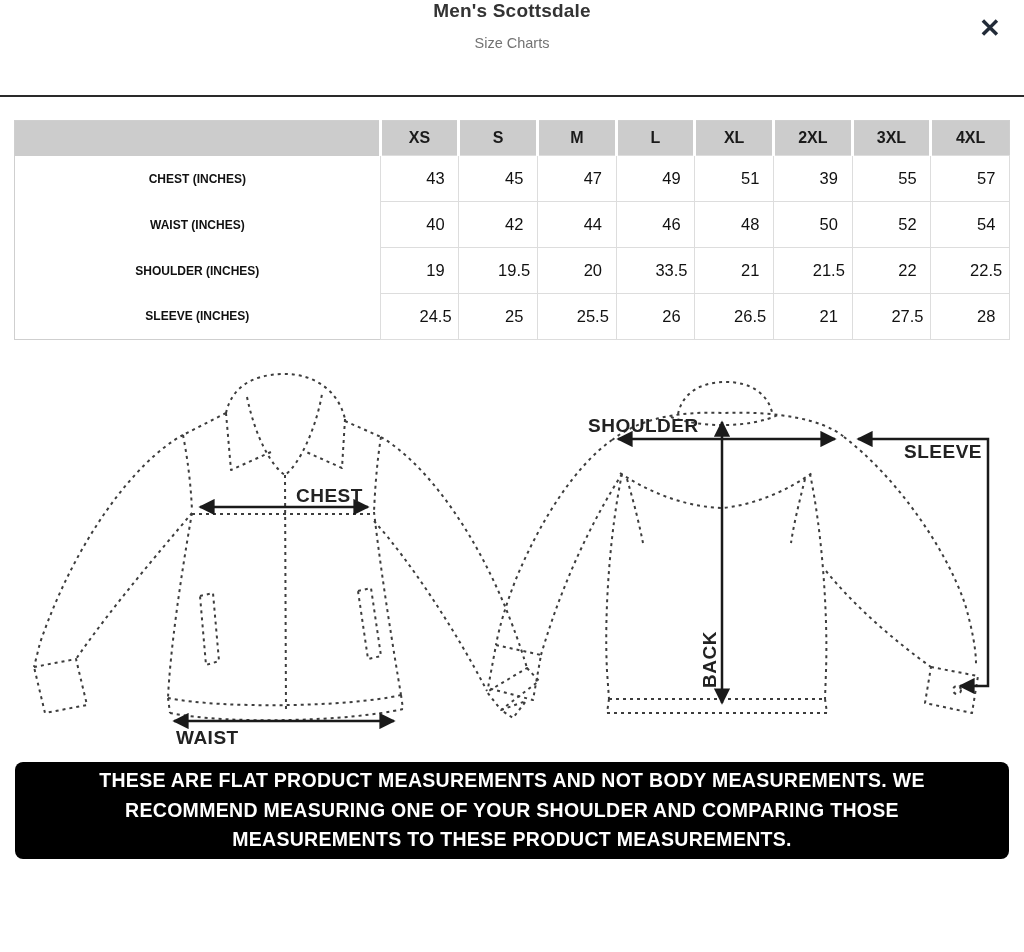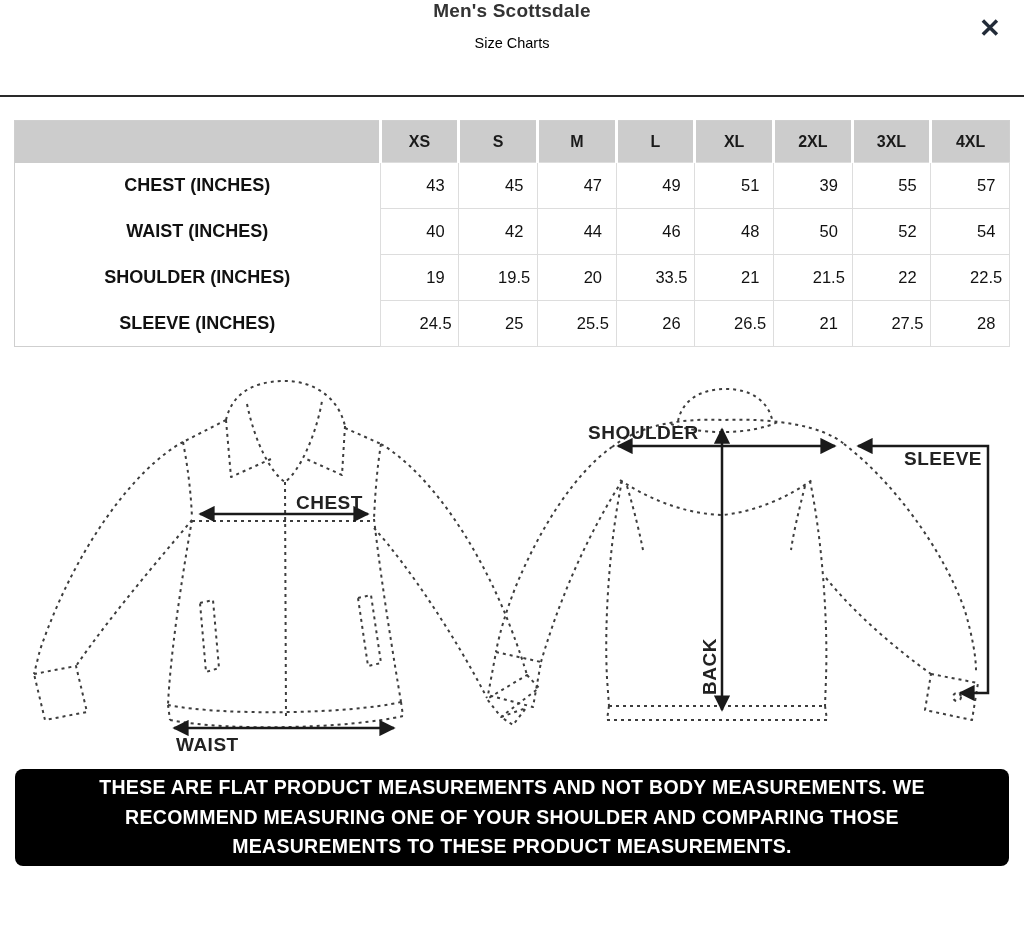--- a/index.html
+++ b/index.html
@@ -21,21 +21,21 @@
   }
   .modal-title {
     font-size: 19px;
     font-weight: bold;
     color: #333333;
     letter-spacing: 0.2px;
   }
   .modal-subtitle {
     margin-top: 13px;
     font-size: 14.5px;
-    color: #000000;
+    color: #737373;
   }
   .close-button {
     position: absolute;
     top: 12px; right: 18px;
     width: 32px; height: 32px;
     background: none; border: none;
     font-size: 26px; font-weight: bold;
     color: #222b38;
     cursor: pointer;
     line-height: 32px;
@@ -44,32 +44,32 @@
   
   .table-wrap { margin: 23px 14px 0 14px; }
   table.size-chart {
     width: 100%;
     border-collapse: collapse;
     table-layout: fixed;
     border: 1px solid #cfcfcf;
   }
   thead th {
     background: #cccccc;
-    height: 42px;
+    height: 35px;
     font-size: 16px;
     font-weight: bold;
     text-align: center;
     vertical-align: middle;
     border-left: 3px solid #ffffff;
     color: #1a1a1a;
   }
   thead th:first-child { border-left: none; }
   tbody tr { height: 46px; }
   tbody th.row-label {
-    font-size: 18px;
+    font-size: 12px;
     font-weight: bold;
     text-align: center;
     vertical-align: middle;
     border: none;
     border-right: 1px solid #dddddd;
     color: #111111;
   }
   tbody td {
     font-size: 16.5px;
     font-weight: normal;

